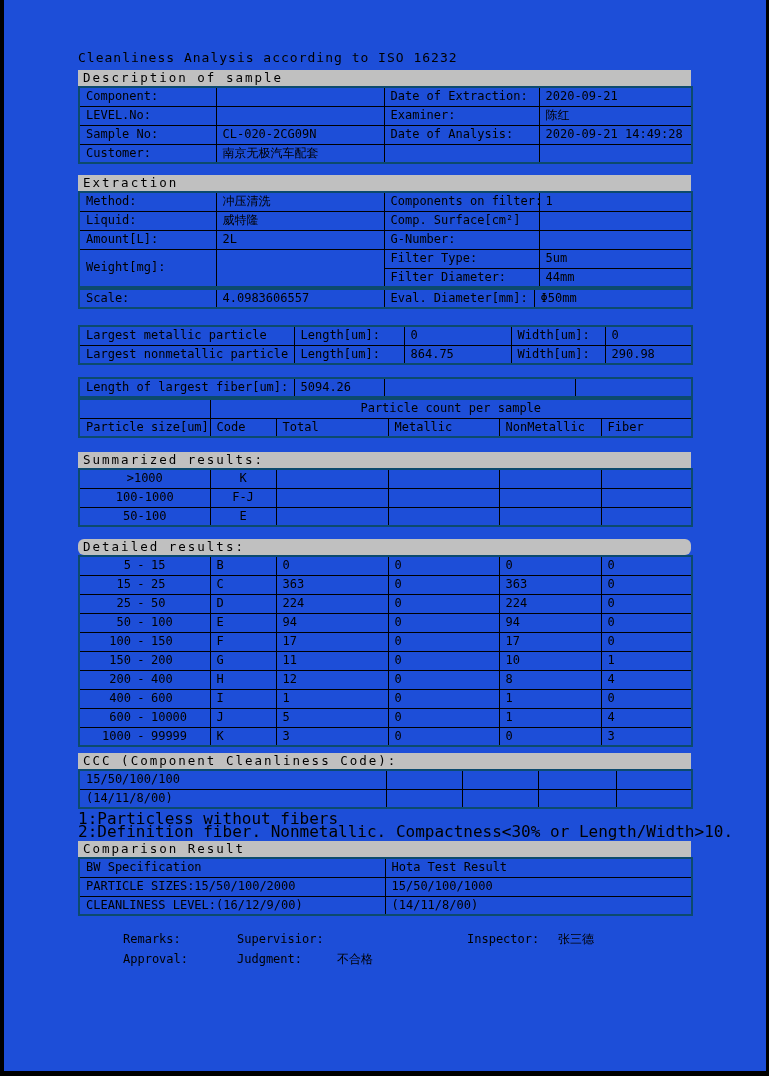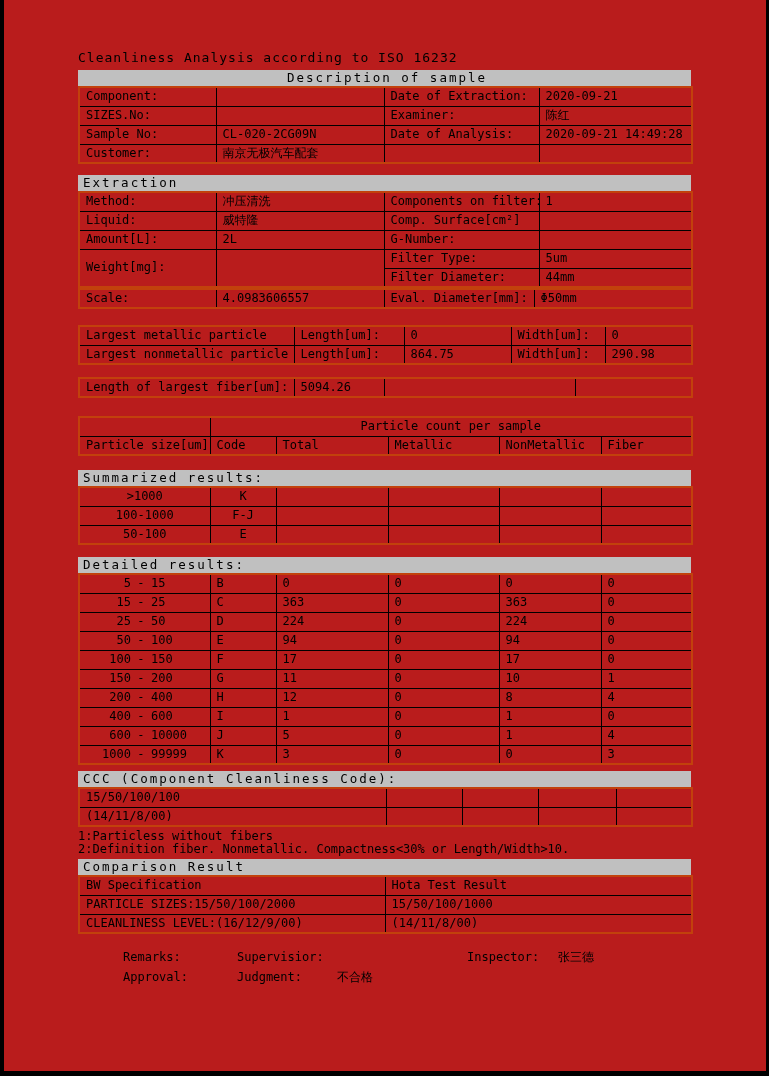--- a/index.html
+++ b/index.html
@@ -1,51 +1,51 @@
 <!DOCTYPE html>
 <html><head>
 <meta charset="utf-8">
 <style>
   html,body { margin:0; padding:0; background:#fff; }
   .page {
     position:relative; box-sizing:border-box;
-    width:769px; height:1076px; background:#b91c1c;
+    width:769px; height:1076px; background:#1d4ed8;
     border-left:4px solid #000; border-right:3px solid #000; border-bottom:5px solid #000;
     overflow:hidden;
     font-family:"DejaVu Sans Mono","Liberation Mono",monospace;
     color:#000;
   }
   .content { width:613px; margin-left:74px; }
   .doc-title { margin-top:50px; font-size:13px; line-height:15px; letter-spacing:1px; white-space:nowrap; }
   .bar {
     box-sizing:border-box; background:#c0c0c0; width:613px; height:16px;
     line-height:16px; padding-left:5px; font-size:12.5px; letter-spacing:2px; white-space:nowrap;
   }
-  table { border-collapse:collapse; table-layout:fixed; width:613px; border:2px solid #c2410c; }
+  table { border-collapse:collapse; table-layout:fixed; width:613px; border:2px solid #0c4a6e; }
   td {
     box-sizing:border-box; border:1px solid #000; height:19px;
     font-size:12px; line-height:17px; padding:0 2px 0 6px;
     overflow:hidden; white-space:nowrap; vertical-align:middle;
   }
   td.center { text-align:center; padding:0; }
   td.nopad { padding:0; }
   .range { display:flex; width:100%; }
   .range-lo { flex:1; text-align:right; }
   .range-sep { width:20px; text-align:center; }
   .range-hi { flex:1.15; text-align:left; }
   .mt-extr { margin-top:11px; }
   .mt-micro { margin-top:19px; }
   .mt-largest { margin-top:16px; }
   .mt-fiber { margin-top:12px; }
-  .mt-pc { margin-top:18px; }
+  .mt-pc { }
   .mt-summ { margin-top:14px; }
-  .mt-det { margin-top:12px; }
+  .mt-det { margin-top:12px;border-radius:6px; }
   .mt-ccc { margin-top:6px; }
-  .mt-title-bar { margin-top:5px;text-align:center; }
-  .notes { margin-top:3px; font-size:12px; line-height:13px; }
+  .mt-title-bar { margin-top:5px; }
+  .notes { margin-top:3px; font-size:16px; line-height:13px; }
   .notes div { white-space:nowrap; }
   .mt-comp { margin-top:3px; }
   .sign-row { position:relative; height:14px; font-size:12px; line-height:14px; }
   .sign-row.first { margin-top:16px; }
   .sign-row.second { margin-top:6px; }
   .sign-row span { position:absolute; white-space:nowrap; }
   .pos-a { left:6px;padding-left:39px; } .pos-b { left:159px; } .pos-c { left:389px;text-align:center; }
   .pos-d { left:480px; } .pos-e { left:259px; }
 </style>
 </head>
@@ -65,21 +65,21 @@
           <col style="width:153px">
         </colgroup>
       <tbody>
           <tr>
         <td>Component:</td>
         <td></td>
         <td>Date of Extraction:</td>
         <td>2020-09-21</td>
       </tr>
       <tr>
-        <td>SIZES.No:</td>
+        <td>LEVEL.No:</td>
         <td></td>
         <td>Examiner:</td>
         <td>陈红</td>
       </tr>
       <tr>
         <td>Sample No:</td>
         <td>CL-020-2CG09N</td>
         <td>Date of Analysis:</td>
         <td>2020-09-21 14:49:28</td>
       </tr>

